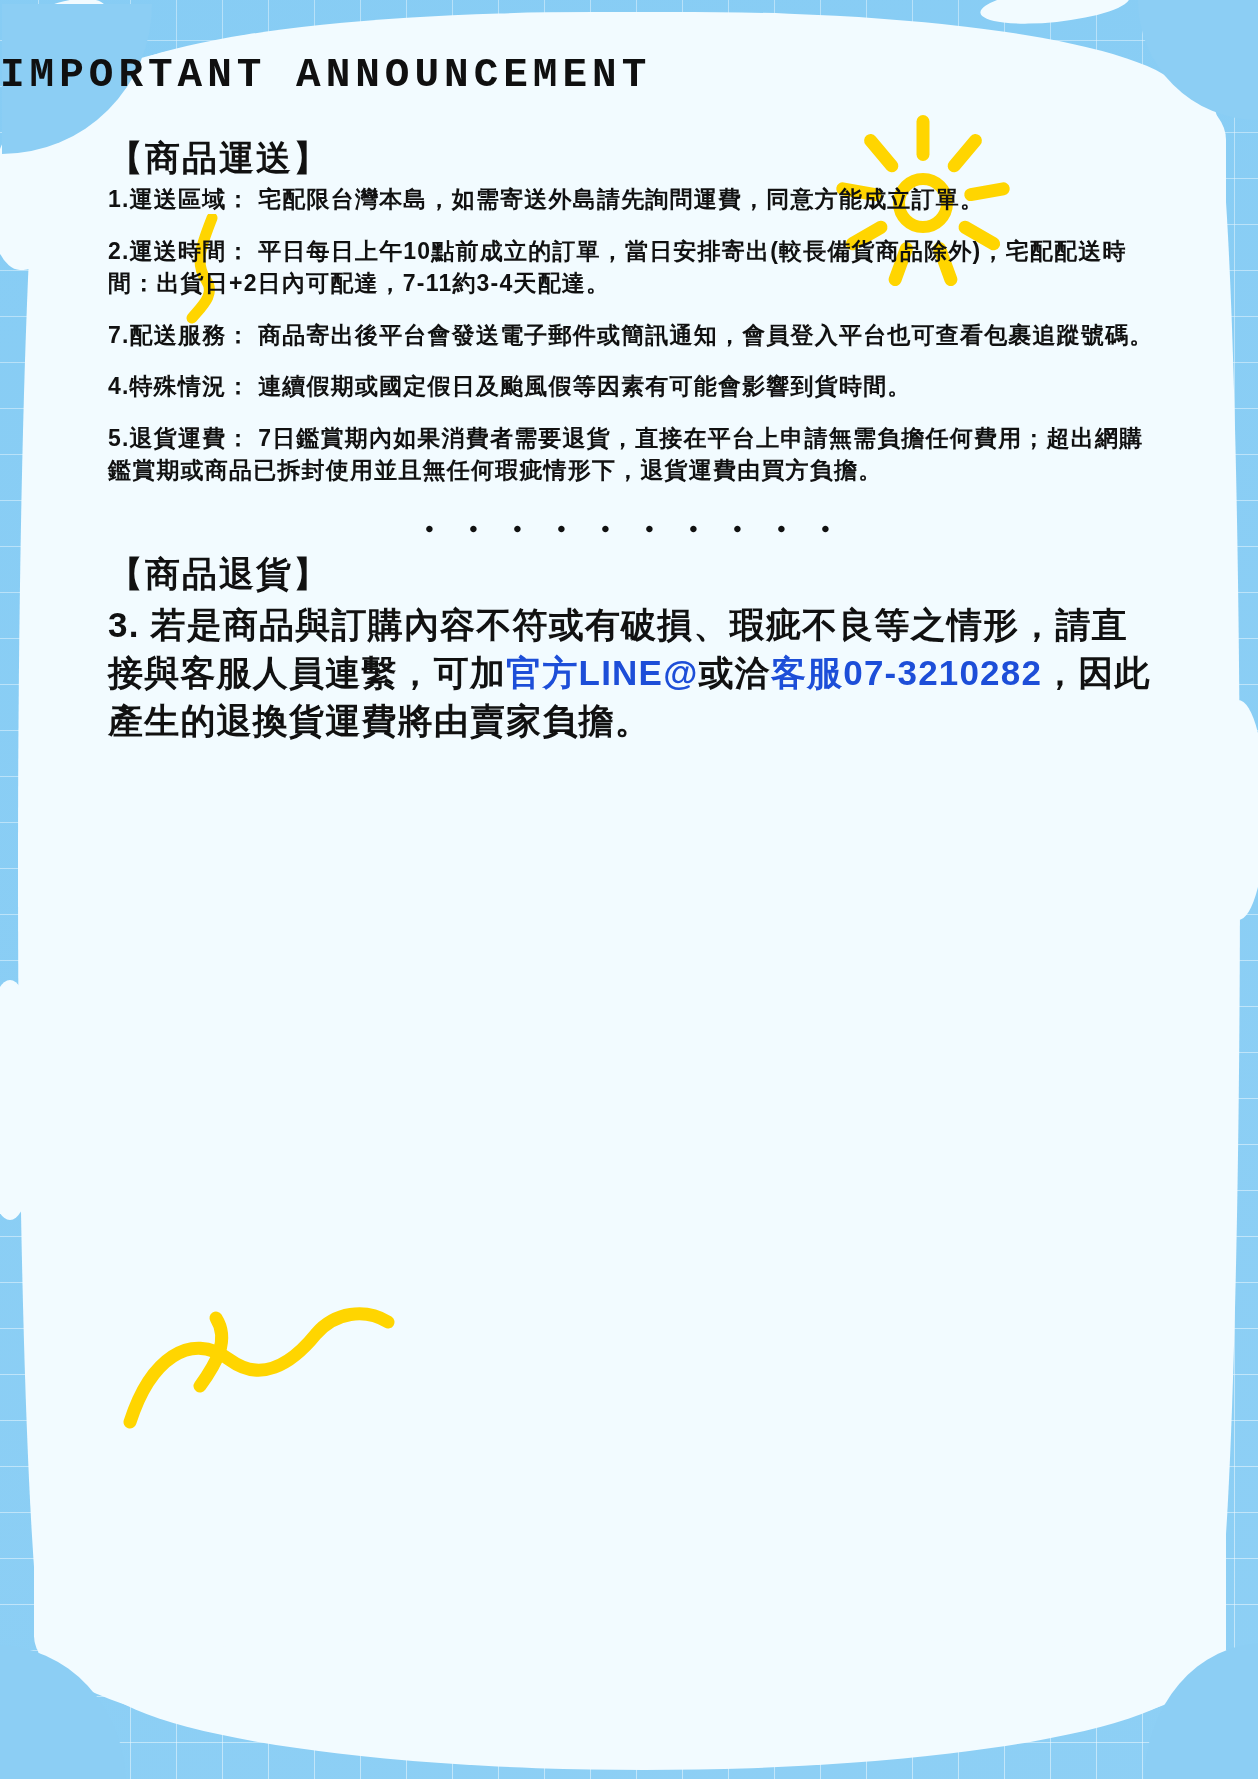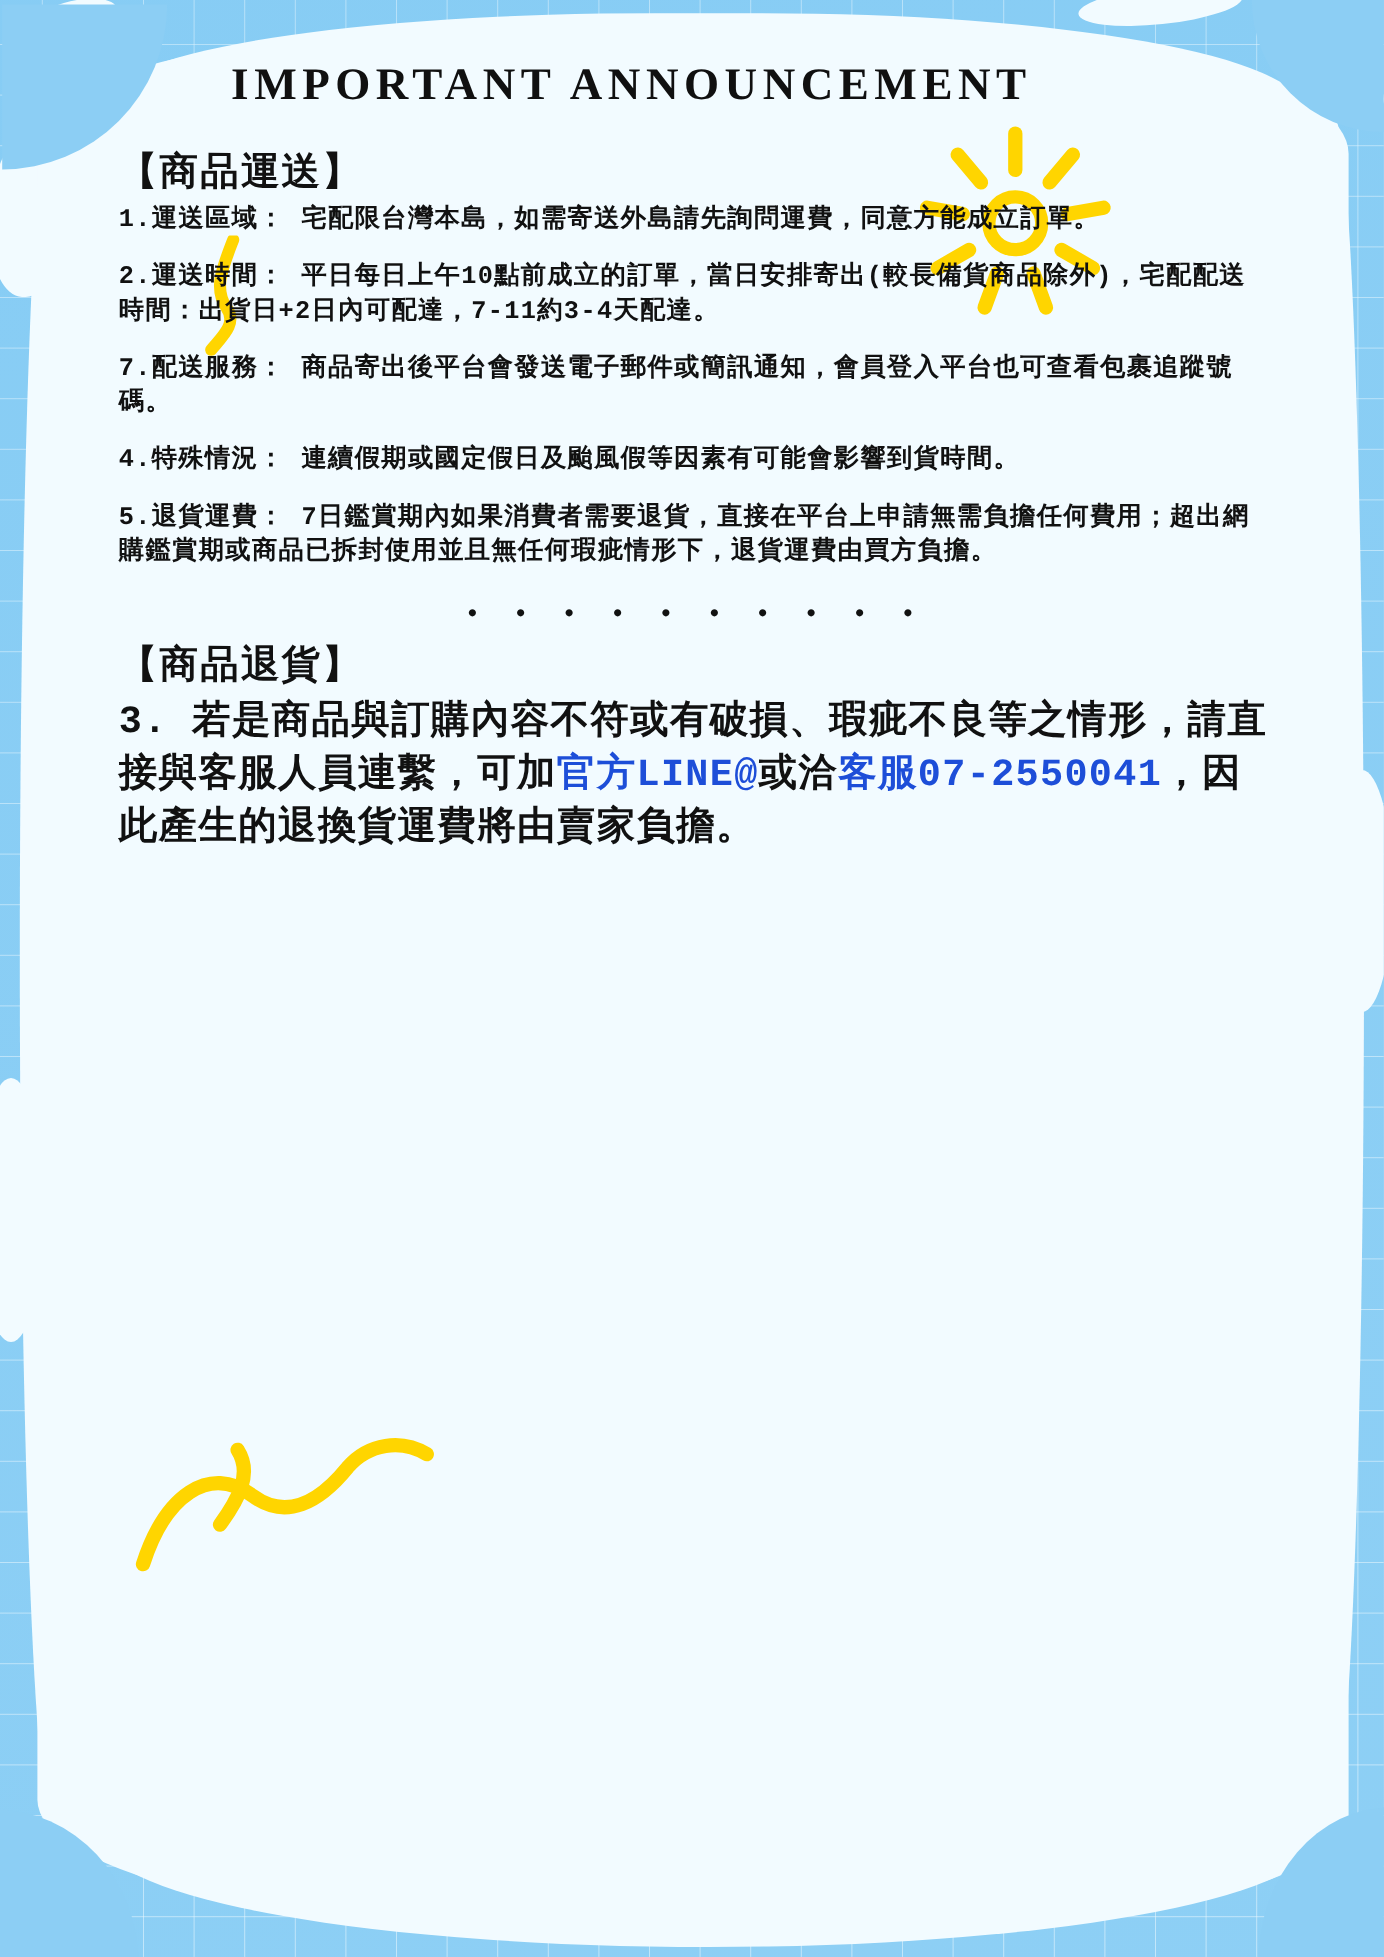--- a/index.html
+++ b/index.html
@@ -188,34 +188,32 @@
     width: 1258px;
     height: 1779px;
     color: #111111;
   }
 
   .title {
     position: absolute;
     left: 0;
     top: 52px;
     width: 1148px;
-    text-align: center;
     font-size: 41px;
     font-weight: bold;
     letter-spacing: 5px;
     color: #101010;
-    font-family: Liberation Serif, serif;
+    font-family: Liberation Mono, monospace;
   }
 
   .body {
     position: absolute;
     left: 108px;
     top: 134px;
     width: 1048px;
-    font-family: Liberation Mono, monospace;
   }
 
   .section-head {
     font-size: 35px;
     font-weight: bold;
     letter-spacing: 2px;
     line-height: 1.38;
     color: #111;
     margin: 0 0 2px 0;
   }
@@ -312,16 +310,16 @@
     <p class="para">1.運送區域： 宅配限台灣本島，如需寄送外島請先詢問運費，同意方能成立訂單。</p>
     <p class="para">2.運送時間： 平日每日上午10點前成立的訂單，當日安排寄出(較長備貨商品除外)，宅配配送時間：出貨日+2日內可配達，7-11約3-4天配達。</p>
     <p class="para">7.配送服務： 商品寄出後平台會發送電子郵件或簡訊通知，會員登入平台也可查看包裹追蹤號碼。</p>
     <p class="para">4.特殊情況： 連續假期或國定假日及颱風假等因素有可能會影響到貨時間。</p>
     <p class="para">5.退貨運費： 7日鑑賞期內如果消費者需要退貨，直接在平台上申請無需負擔任何費用；超出網購鑑賞期或商品已拆封使用並且無任何瑕疵情形下，退貨運費由買方負擔。</p>
 
     <div class="dots">・・・・・・・・・・</div>
 
     <div class="section-head">【商品退貨】</div>
 
-    <p class="mixed"><span>3. 若是商品與訂購內容不符或有破損、瑕疵不良等之情形，請直接與客服人員連繫，可加</span><span class="red">官方LINE@</span><span>或洽</span><span class="red">客服07-2550041</span><span>，因此產生的退換貨運費將由賣家負擔。</span></p>
+    <p class="mixed"><span>3. 若是商品與訂購內容不符或有破損、瑕疵不良等之情形，請直接與客服人員連繫，可加</span><span class="red">官方LINE@</span><span>或洽</span><span class="red">客服07-3210282</span><span>，因此產生的退換貨運費將由賣家負擔。</span></p>
 
   </div>
 </div>
 
 </body></html>

